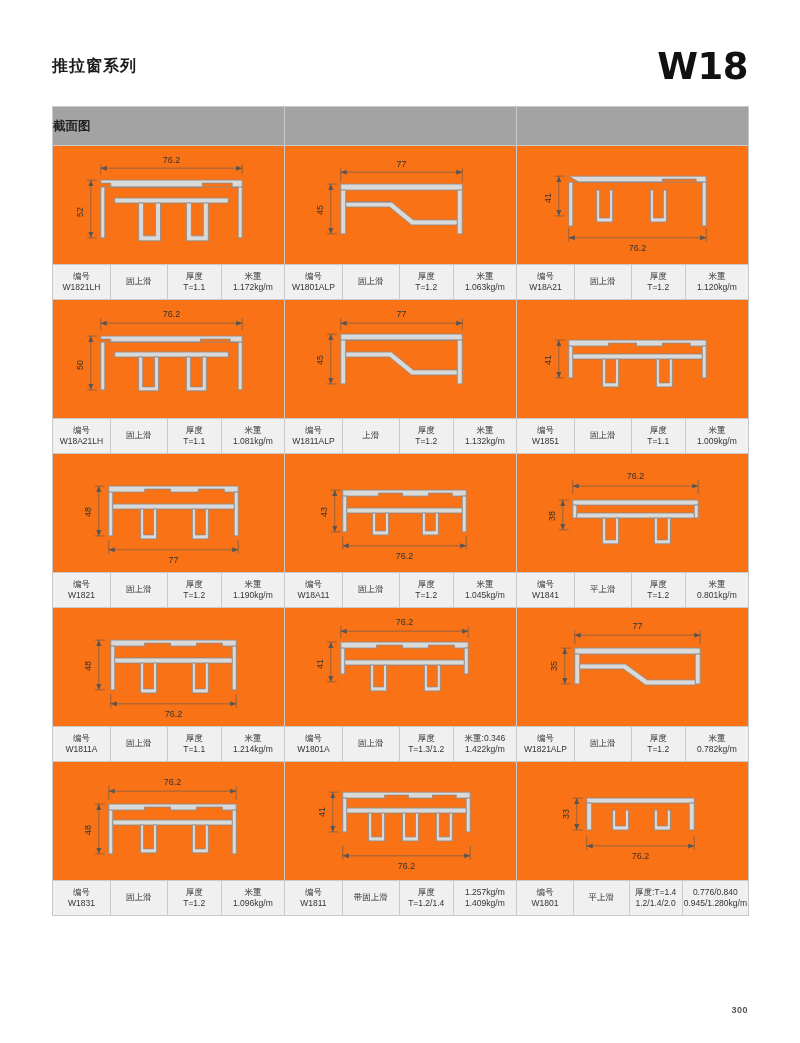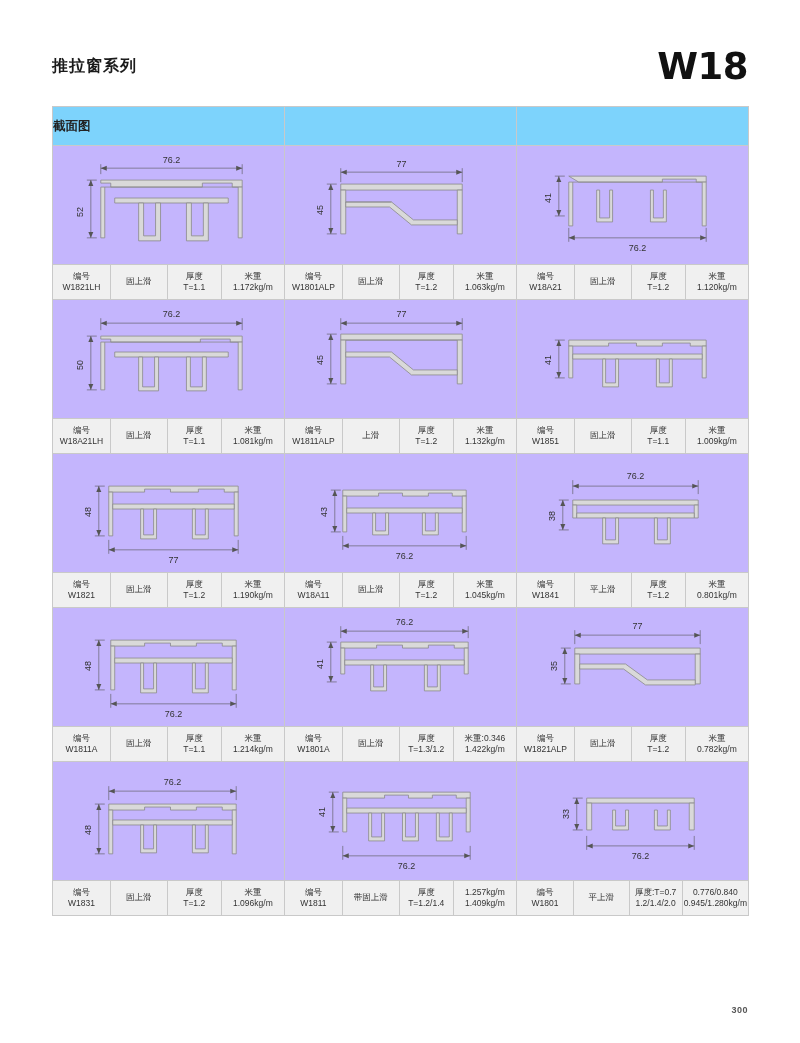--- a/index.html
+++ b/index.html
@@ -58,31 +58,31 @@
     width: 696px;
     table-layout: fixed;
   }
   table.grid td {
     border: 1px solid #c9c9c9;
     padding: 0;
     vertical-align: middle;
   }
   .title-row td {
     height: 38px;
-    background: #7dd3fc;
+    background: #a3a3a3;
   }
   .title-cell {
     padding-left: 14px;
     font-size: 12.5px;
     font-weight: bold;
     color: #222;
   }
   .fig-cell {
     height: 118px;
-    background: #c4b5fd;
+    background: #f97316;
     position: relative;
   }
   .fig-box {
     width: 100%;
     height: 118px;
     display: block;
   }
   .spec-row td {
     height: 34px;
     background: #f0f0f0;
@@ -829,21 +829,21 @@
         <td>
           <div class="spec-inner">
             <div class="spec-seg seg-w-code">
                   <span class="l1">编号</span>
                   <span class="l2">W1801</span>
                 </div>
             <div class="spec-seg seg-w-name">
                   <span class="l1">平上滑</span>
                 </div>
             <div class="spec-seg seg-w-thk">
-                  <span class="l1">厚度:T=0.7</span>
+                  <span class="l1">厚度:T=1.4</span>
                   <span class="l2">1.2/1.4/2.0</span>
                 </div>
             <div class="spec-seg seg-w-wt">
                   <span class="l1">0.776/0.840</span>
                   <span class="l2">0.945/1.280kg/m</span>
                 </div>
           </div>
         </td>
       </tr>
 

